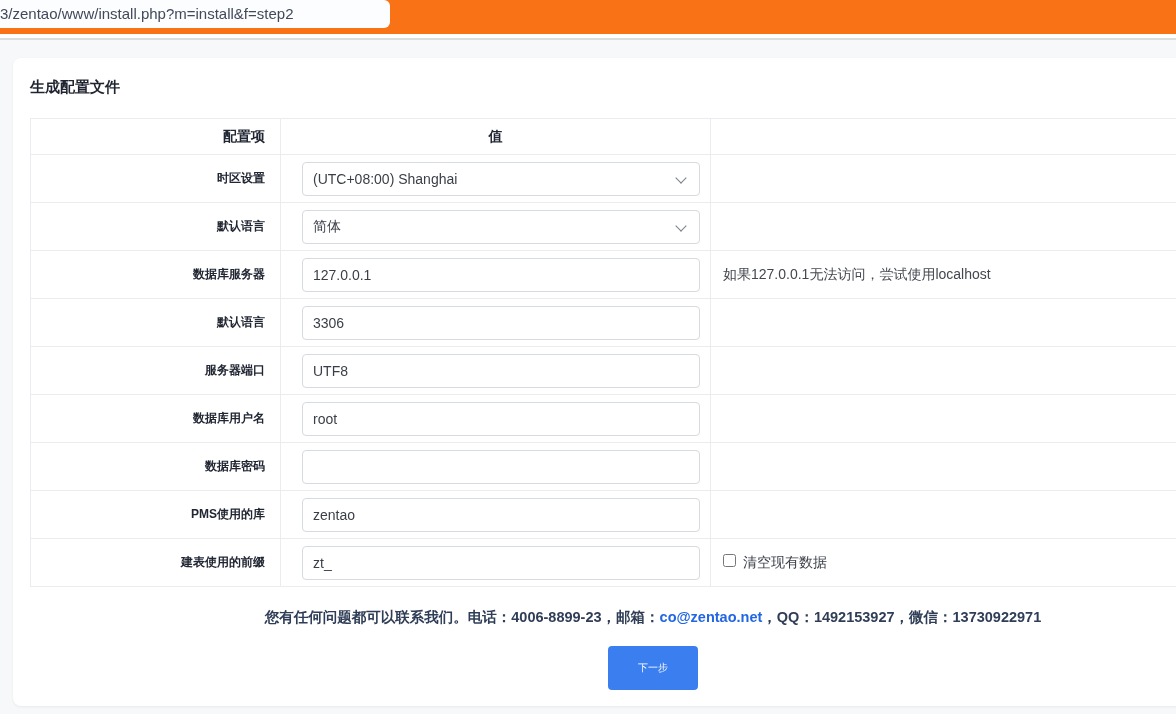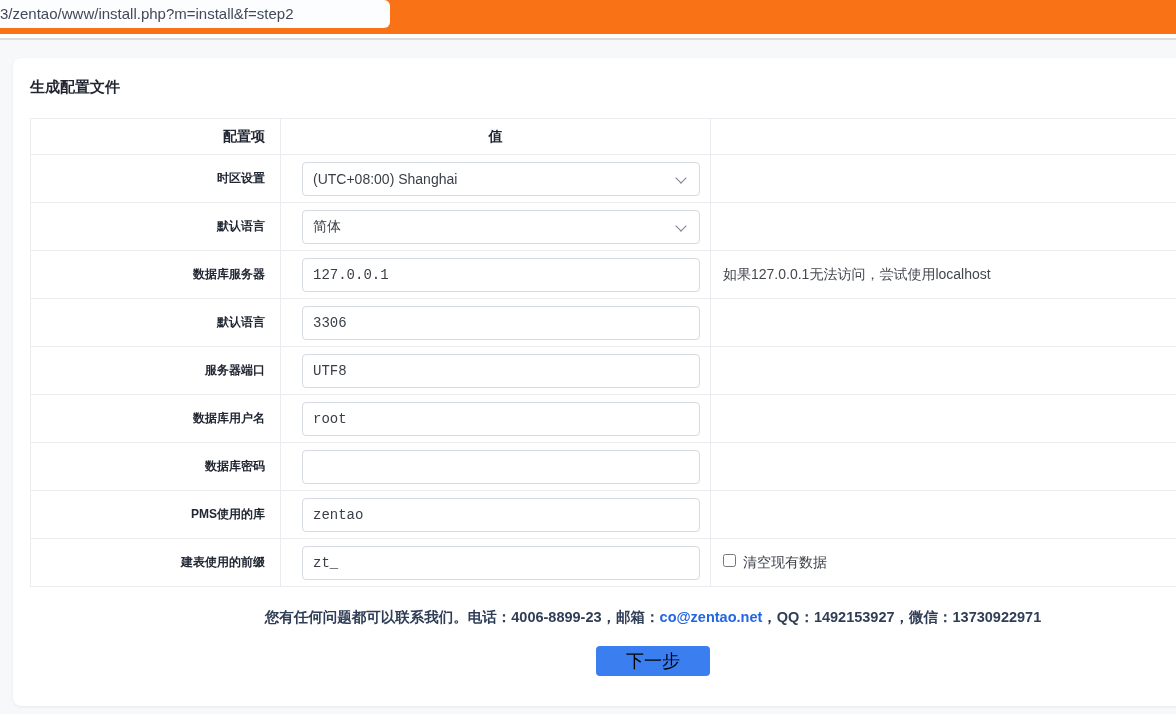--- a/index.html
+++ b/index.html
@@ -33,39 +33,39 @@
   .th-value { text-align:center; }
   .cfg-row td { height:48px; vertical-align:middle; }
   .td-label { text-align:right; padding-right:15px; font-size:12px; font-weight:700;
               color:#212633; }
   .td-field { padding-left:21px; }
   .td-note { padding-left:12px; font-size:14px; color:#43474e; }
 
   
   .text-input { width:398px; height:34px; border:1px solid #d6dae1; border-radius:4px;
                 padding:0 10px; font-size:14px; color:#3a3f47; background:#fff; outline:none;
-                font-family:Liberation Mono, monospace; }
+                font-family:Liberation Sans, sans-serif; }
   .select-box { position:relative; width:398px; height:34px; border:1px solid #d6dae1;
                 border-radius:4px; background:#fff; display:flex; align-items:center;
                 padding:0 30px 0 10px; cursor:pointer; }
   .select-text { font-size:14px; color:#3a3f47; }
   .chevron { position:absolute; right:14px; top:11px; width:8px; height:8px;
              border-right:1.6px solid #7a8190; border-bottom:1.6px solid #7a8190;
              transform:rotate(45deg); }
   .cb-label { display:inline-flex; align-items:flex-start; cursor:pointer; }
   .cb { width:13px; height:13px; margin-right:7px; accent-color:#3a7ef0; }
   .cb-text { font-size:14px; color:#3a3f47; }
 
   
   .footer-wrap { width:1246px; text-align:center; }
   .contact-line { margin-top:21px; font-size:14.5px; font-weight:700; color:#2f3d56; }
   .email-link { color:#2366e2; text-decoration:none; font-weight:700; cursor:pointer; }
-  .next-btn { display:block; margin:19px auto 0; padding:0 30px; height:30px;
-              background:#3a7ef0; border:none; border-radius:4px; color:#000000;
-              font-size:18px; font-family:inherit; cursor:pointer; }
+  .next-btn { display:block; margin:19px auto 0; padding:0 30px; height:44px;
+              background:#3a7ef0; border:none; border-radius:4px; color:#ffffff;
+              font-size:10px; font-family:inherit; cursor:pointer; }
 </style>
 </head>
 <body>
 
 <div class="topbar">
   <div class="url-box">
     <span class="url-text">3/zentao/www/install.php?m=install&amp;f=step2</span>
   </div>
 </div>
 <div class="topbar-gap"></div>

